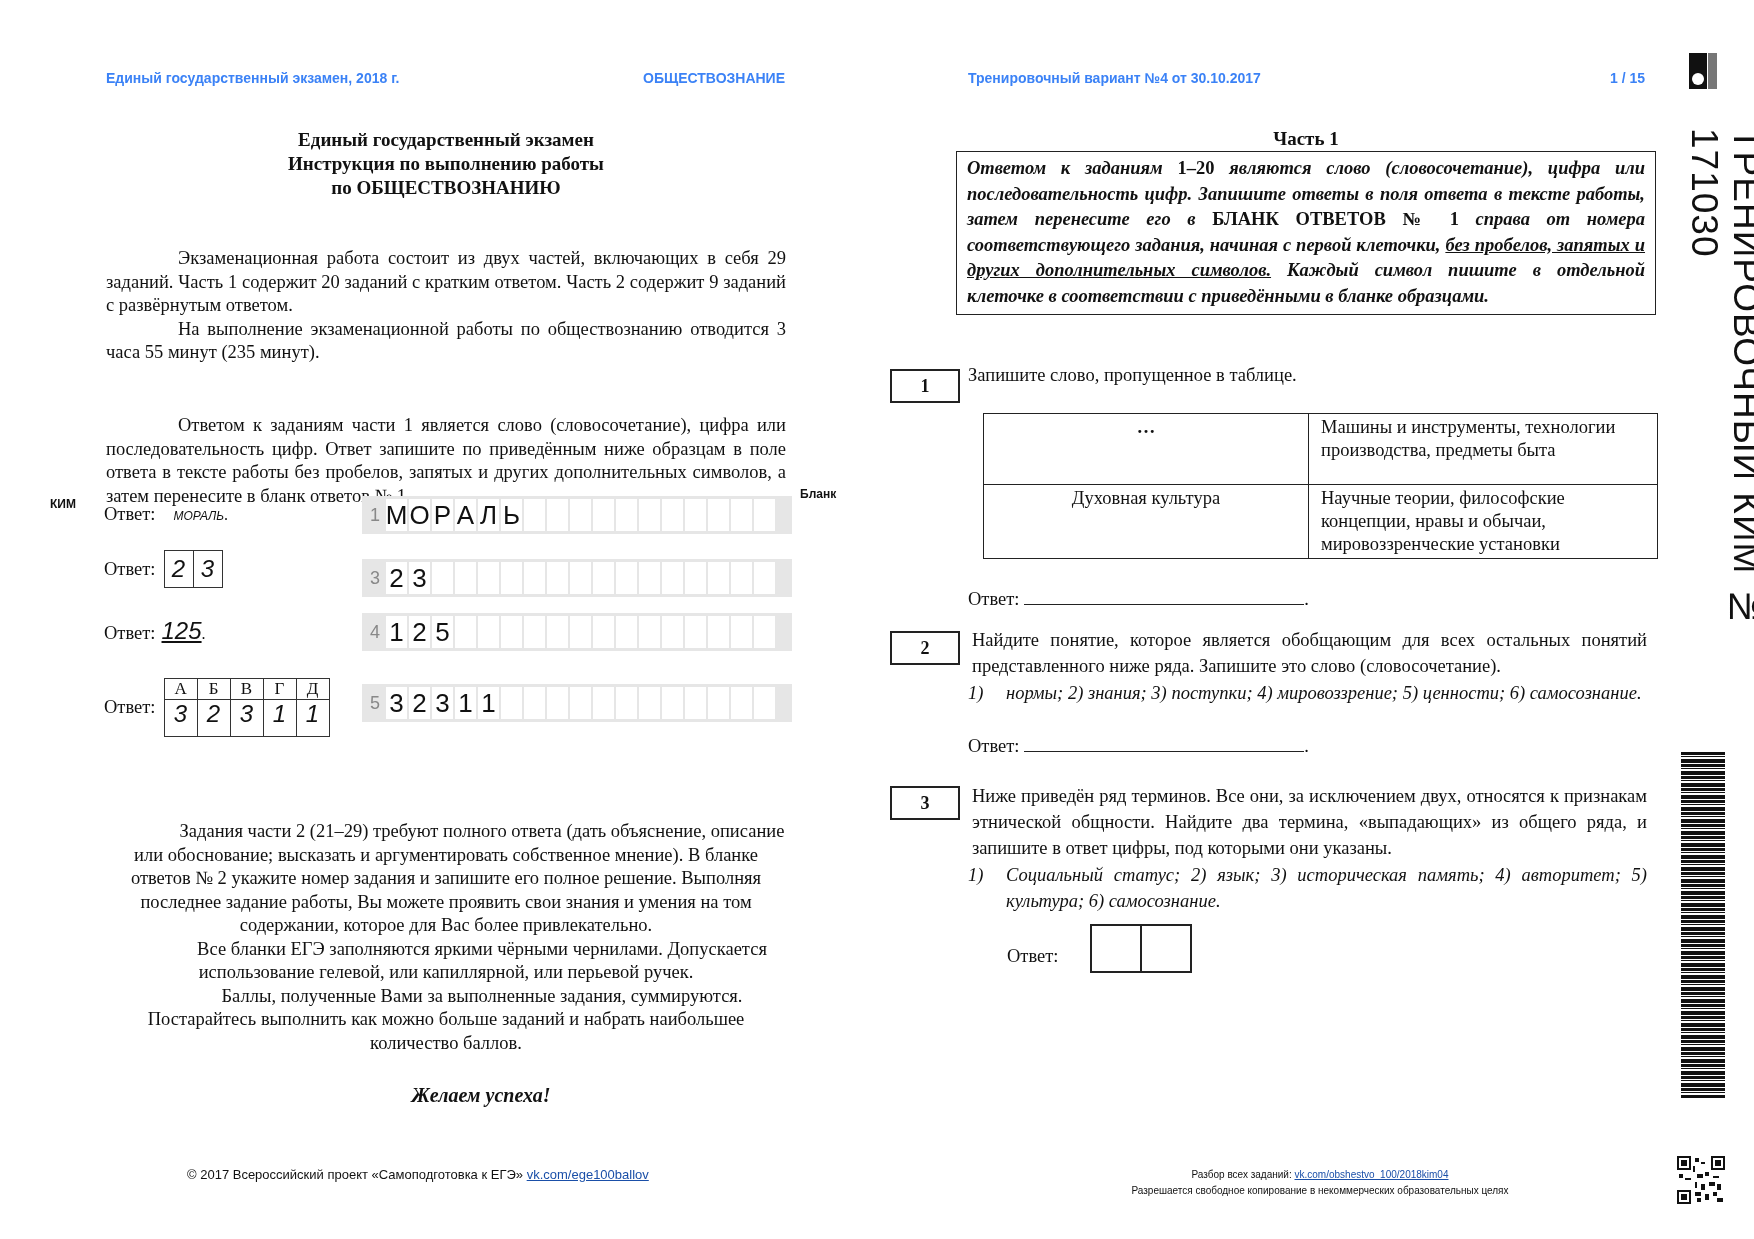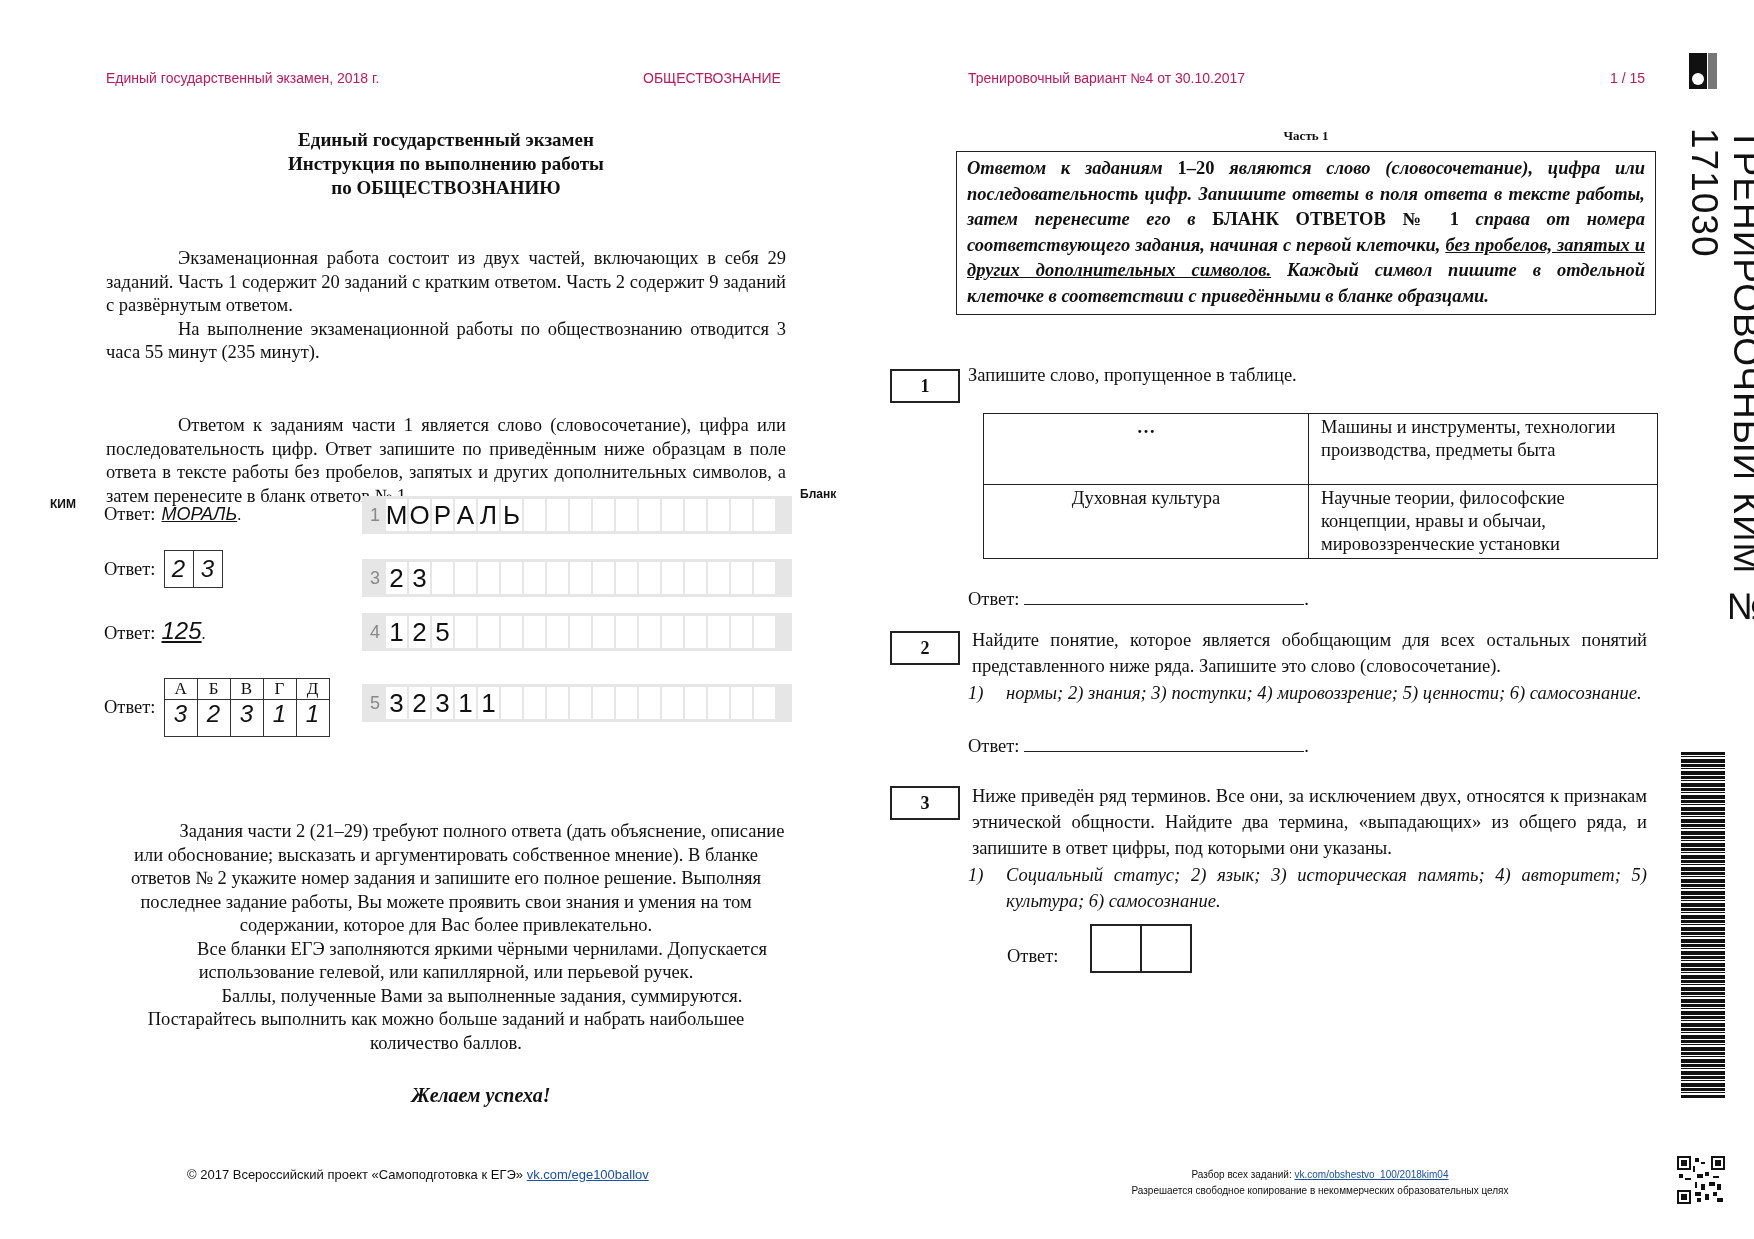--- a/index.html
+++ b/index.html
@@ -1,19 +1,19 @@
 <!DOCTYPE html>
 <html><head>
 <meta charset="utf-8">
 <style>
   html, body { margin: 0; padding: 0; background: #ffffff; }
   body { width: 1754px; height: 1239px; position: relative; overflow: hidden; color: #111; font-family: "Liberation Serif", serif; }
   .abs { position: absolute; }
   .sans { font-family: "Liberation Sans", sans-serif; }
-  .hdr { top: 70px; font-size: 14px; color: #be185d; font-family: "Liberation Sans", sans-serif; }
+  .hdr { top: 70px; font-size: 14px; color: #3b82f6; font-family: "Liberation Sans", sans-serif; font-weight: bold; }
   .ctr { text-align: center; }
   .bold { font-weight: bold; }
   .para { font-size: 18.5px; line-height: 23.5px; text-align: justify; margin-top: 48px; }
   .para .ind { display: inline-block; width: 72px; }
   .answer-label { font-size: 18.5px; }
   .hand { font-family: "Liberation Sans", sans-serif; font-style: italic; font-size: 24px; }
   .kimbox { border: 1px solid #333; display: flex; }
   .kimbox div { border-right: 1px solid #333; width: 28px; height: 36px; display: flex; align-items: center; justify-content: center; }
   .kimbox div:last-child { border-right: none; }
   .grid { position: absolute; left: 362px; width: 430px; height: 38px; background: #e6e6e6; display: flex; align-items: center; padding: 0 2px; box-sizing: border-box; }
@@ -54,21 +54,21 @@
 </div>
 <div class="abs para" style="left:106px; width:680px; top:366px;">
   <div><span class="ind"></span><span>Ответом к заданиям части 1 является слово (словосочетание), цифра или последовательность цифр. Ответ запишите по приведённым ниже образцам в поле ответа в тексте работы без пробелов, запятых и других дополнительных символов, а затем перенесите в бланк ответов № 1.</span></div>
 </div>
 
 <div class="abs sans bold" style="left:50px; top:497px; font-size:12px;">КИМ</div>
 <div class="abs sans bold" style="left:800px; top:487px; font-size:12px;">Бланк</div>
 
 <div class="abs" style="left:104px; top:504px; display:flex; align-items:baseline;">
   <span class="answer-label">Ответ:</span>
-  <span class="hand" style="font-size:18px; text-decoration:underline; margin-left:6px;">МОРАЛЬ</span>
+  <span class="hand" style="font-size:12px; margin-left:18px;">МОРАЛЬ</span>
     <span>.</span>
 </div>
 <div class="grid" style="top:496px;">
   <div class="num">1</div>
   <div class="cell">М</div>
     <div class="cell">О</div>
     <div class="cell">Р</div>
     <div class="cell">А</div>
     <div class="cell">Л</div>
     <div class="cell">Ь</div>
@@ -179,21 +179,21 @@
     <div class="cell"></div>
 </div>
 
 <div class="abs para" style="left:106px; width:680px; top:772px; text-align:center;">
   <div><span class="ind"></span><span>Задания части 2 (21–29) требуют полного ответа (дать объяснение, описание или обоснование; высказать и аргументировать собственное мнение). В бланке ответов № 2 укажите номер задания и запишите его полное решение. Выполняя последнее задание работы, Вы можете проявить свои знания и умения на том содержании, которое для Вас более привлекательно.</span></div>
   <div><span class="ind"></span><span>Все бланки ЕГЭ заполняются яркими чёрными чернилами. Допускается использование гелевой, или капиллярной, или перьевой ручек.</span></div>
   <div><span class="ind"></span><span>Баллы, полученные Вами за выполненные задания, суммируются. Постарайтесь выполнить как можно больше заданий и набрать наибольшее количество баллов.</span></div>
 </div>
 <div class="abs ctr bold it" style="left:106px; width:750px; top:1084px; font-size:20px;">Желаем успеха!</div>
 
-<div class="abs ctr bold" style="left:956px; width:700px; top:128px; font-size:13px;">Часть 1</div>
+<div class="abs ctr bold" style="left:956px; width:700px; top:128px; font-size:19px;">Часть 1</div>
 <div class="abs it bold" style="left:956px; top:151px; width:700px; border:1px solid #222; padding:4px 10px; box-sizing:border-box; font-size:18.5px; line-height:25.6px; text-align:justify;">
   <span>Ответом к заданиям </span><span style="font-style:normal;">1–20</span><span> являются слово (словосочетание), цифра или последовательность цифр. Запишите ответы в поля ответа в тексте работы, затем перенесите его в </span><span style="font-style:normal;">БЛАНК ОТВЕТОВ № 1</span><span> справа от номера соответствующего задания, начиная с первой клеточки, </span><span style="text-decoration:underline;">без пробелов, запятых и других дополнительных символов.</span><span> Каждый символ пишите в отдельной клеточке в соответствии с приведёнными в бланке образцами.</span>
 </div>
 
 <div class="task-box" style="top:369px;">1</div>
 <div class="abs rtext" style="left:968px; top:362px;">Запишите слово, пропущенное в таблице.</div>
 <table class="t1 abs" style="left:983px; top:413px; width:675px;">
   <tbody>
       <tr style="height:71px;">
     <td class="ctr bold" style="width:300px;">…</td>

